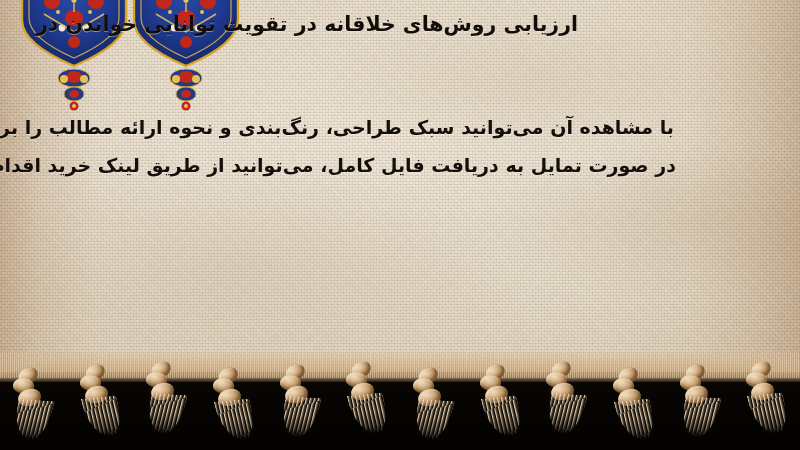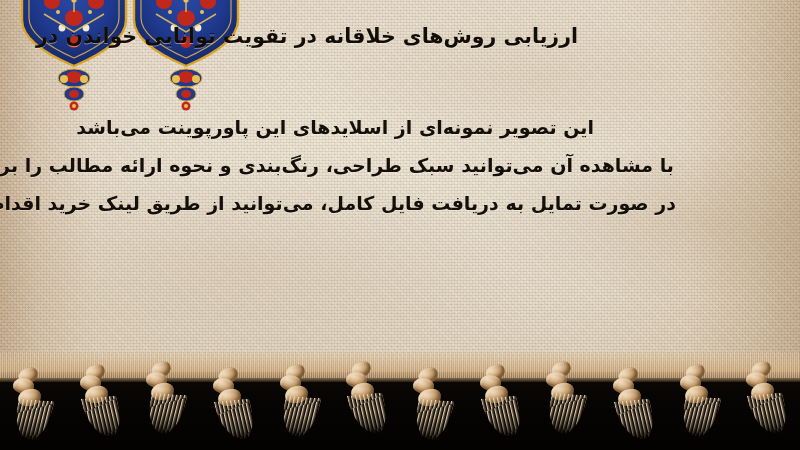--- a/index.html
+++ b/index.html
@@ -168,21 +168,21 @@
     width: 770px;
     text-align: center;
     color: #120d07;
     font-size: 20.5px;
     font-weight: 700;
     line-height: 36px;
     letter-spacing: -.2px;
     text-shadow: 0 1px 0 rgba(255,252,245,.40);
   }
   .title .ln { display: block; }
-  .title .ln1 { padding-right: 180px; margin-top: 12px; }
+  .title .ln1 { padding-right: 180px; }
   .title .ln2 { padding-right: 120px; }
 
   .body-block {
     position: absolute;
     right: 0;
     top: 108px;
     width: 800px;
     color: #140f08;
     font-size: 19px;
     font-weight: 700;
@@ -319,21 +319,20 @@
     </svg>
   </div>
 
   <div class="text-layer">
 
     <div class="title">
       <span class="ln ln1">ارزیابی روش‌های خلاقانه در تقویت توانایی خواندن در</span>
     </div>
 
     <div class="body-block">
-      <span class="ln l1">این تصویر نمونه‌ای از اسلایدهای این پاورپوینت می‌باشد</span>
       <span class="ln l2">با مشاهده آن می‌توانید سبک طراحی، رنگ‌بندی و نحوه ارائه مطالب را بررسی نمایید</span>
       <span class="ln l3">در صورت تمایل به دریافت فایل کامل، می‌توانید از طریق لینک خرید اقدام فرمایید</span>
     </div>
 
   </div>
 
   <div class="black-field"></div>
   <div class="fringe-band"></div>
   <div class="fringe-fuzz"></div>
 

